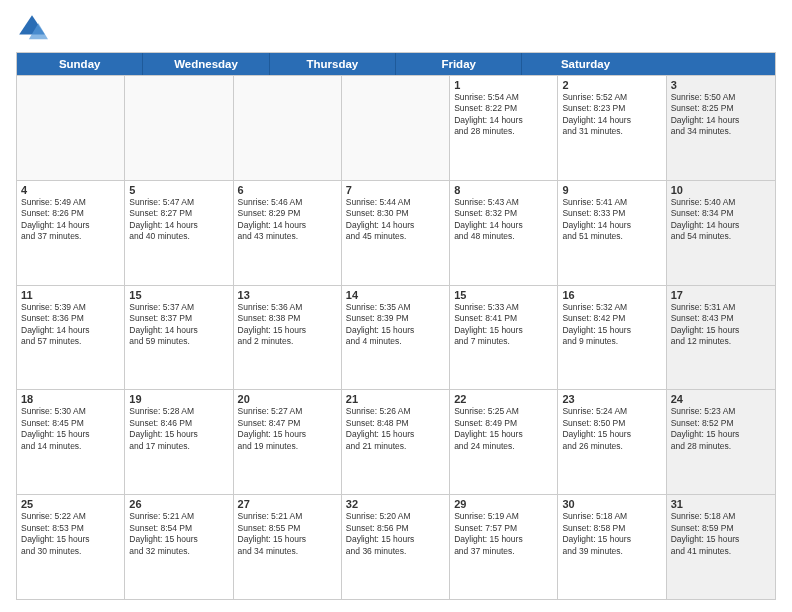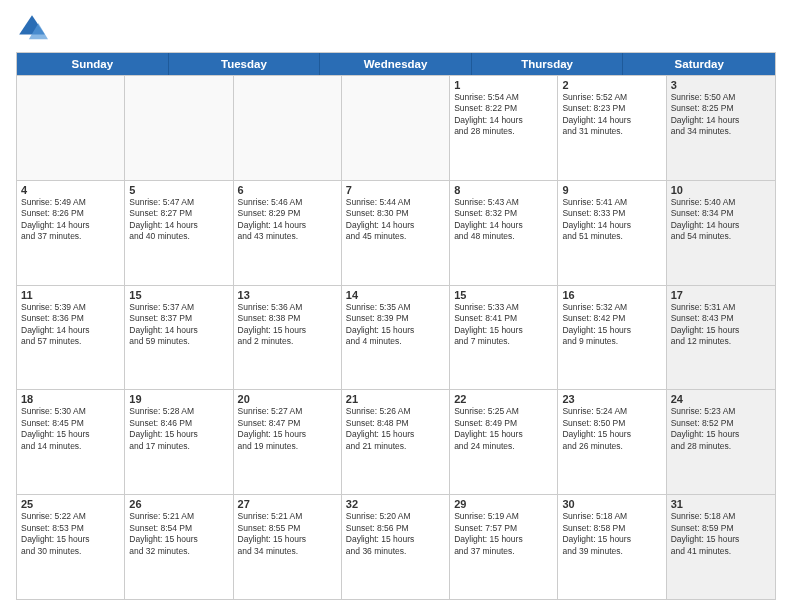--- a/index.html
+++ b/index.html
@@ -60,21 +60,21 @@
       color: #555;
     }
     .calendar {
       flex: 1;
       display: flex;
       flex-direction: column;
       border: 1px solid #ccc;
     }
     .cal-header {
       display: grid;
-      grid-template-columns: repeat(5, 1fr);
+      grid-template-columns: repeat(6, 1fr);
       background: #2a6db5;
     }
     .cal-header-cell {
       padding: 5px 4px;
       color: #fff;
       font-size: 11.5px;
       font-weight: bold;
       text-align: center;
       border-right: 1px solid #1e5a9a;
     }
@@ -132,23 +132,23 @@
       </div>
     </div>
     <div class="title-block">
       <div class="title-month"></div>
       <div class="title-location"></div>
     </div>
   </div>
   <div class="calendar">
     <div class="cal-header" id="cal-header">
         <div class="cal-header-cell">Sunday</div>
-        <div class="cal-header-cell">Tuesday</div>
         <div class="cal-header-cell">Wednesday</div>
         <div class="cal-header-cell">Thursday</div>
+        <div class="cal-header-cell">Friday</div>
         <div class="cal-header-cell">Saturday</div>
       </div>
     <div class="cal-body" id="cal-body">
         <div class="cal-row">
           <div class="cal-cell empty"></div>
           <div class="cal-cell empty"></div>
           <div class="cal-cell empty"></div>
           <div class="cal-cell empty"></div>
           <div class="cal-cell">
             <span class="day-num">1</span>

